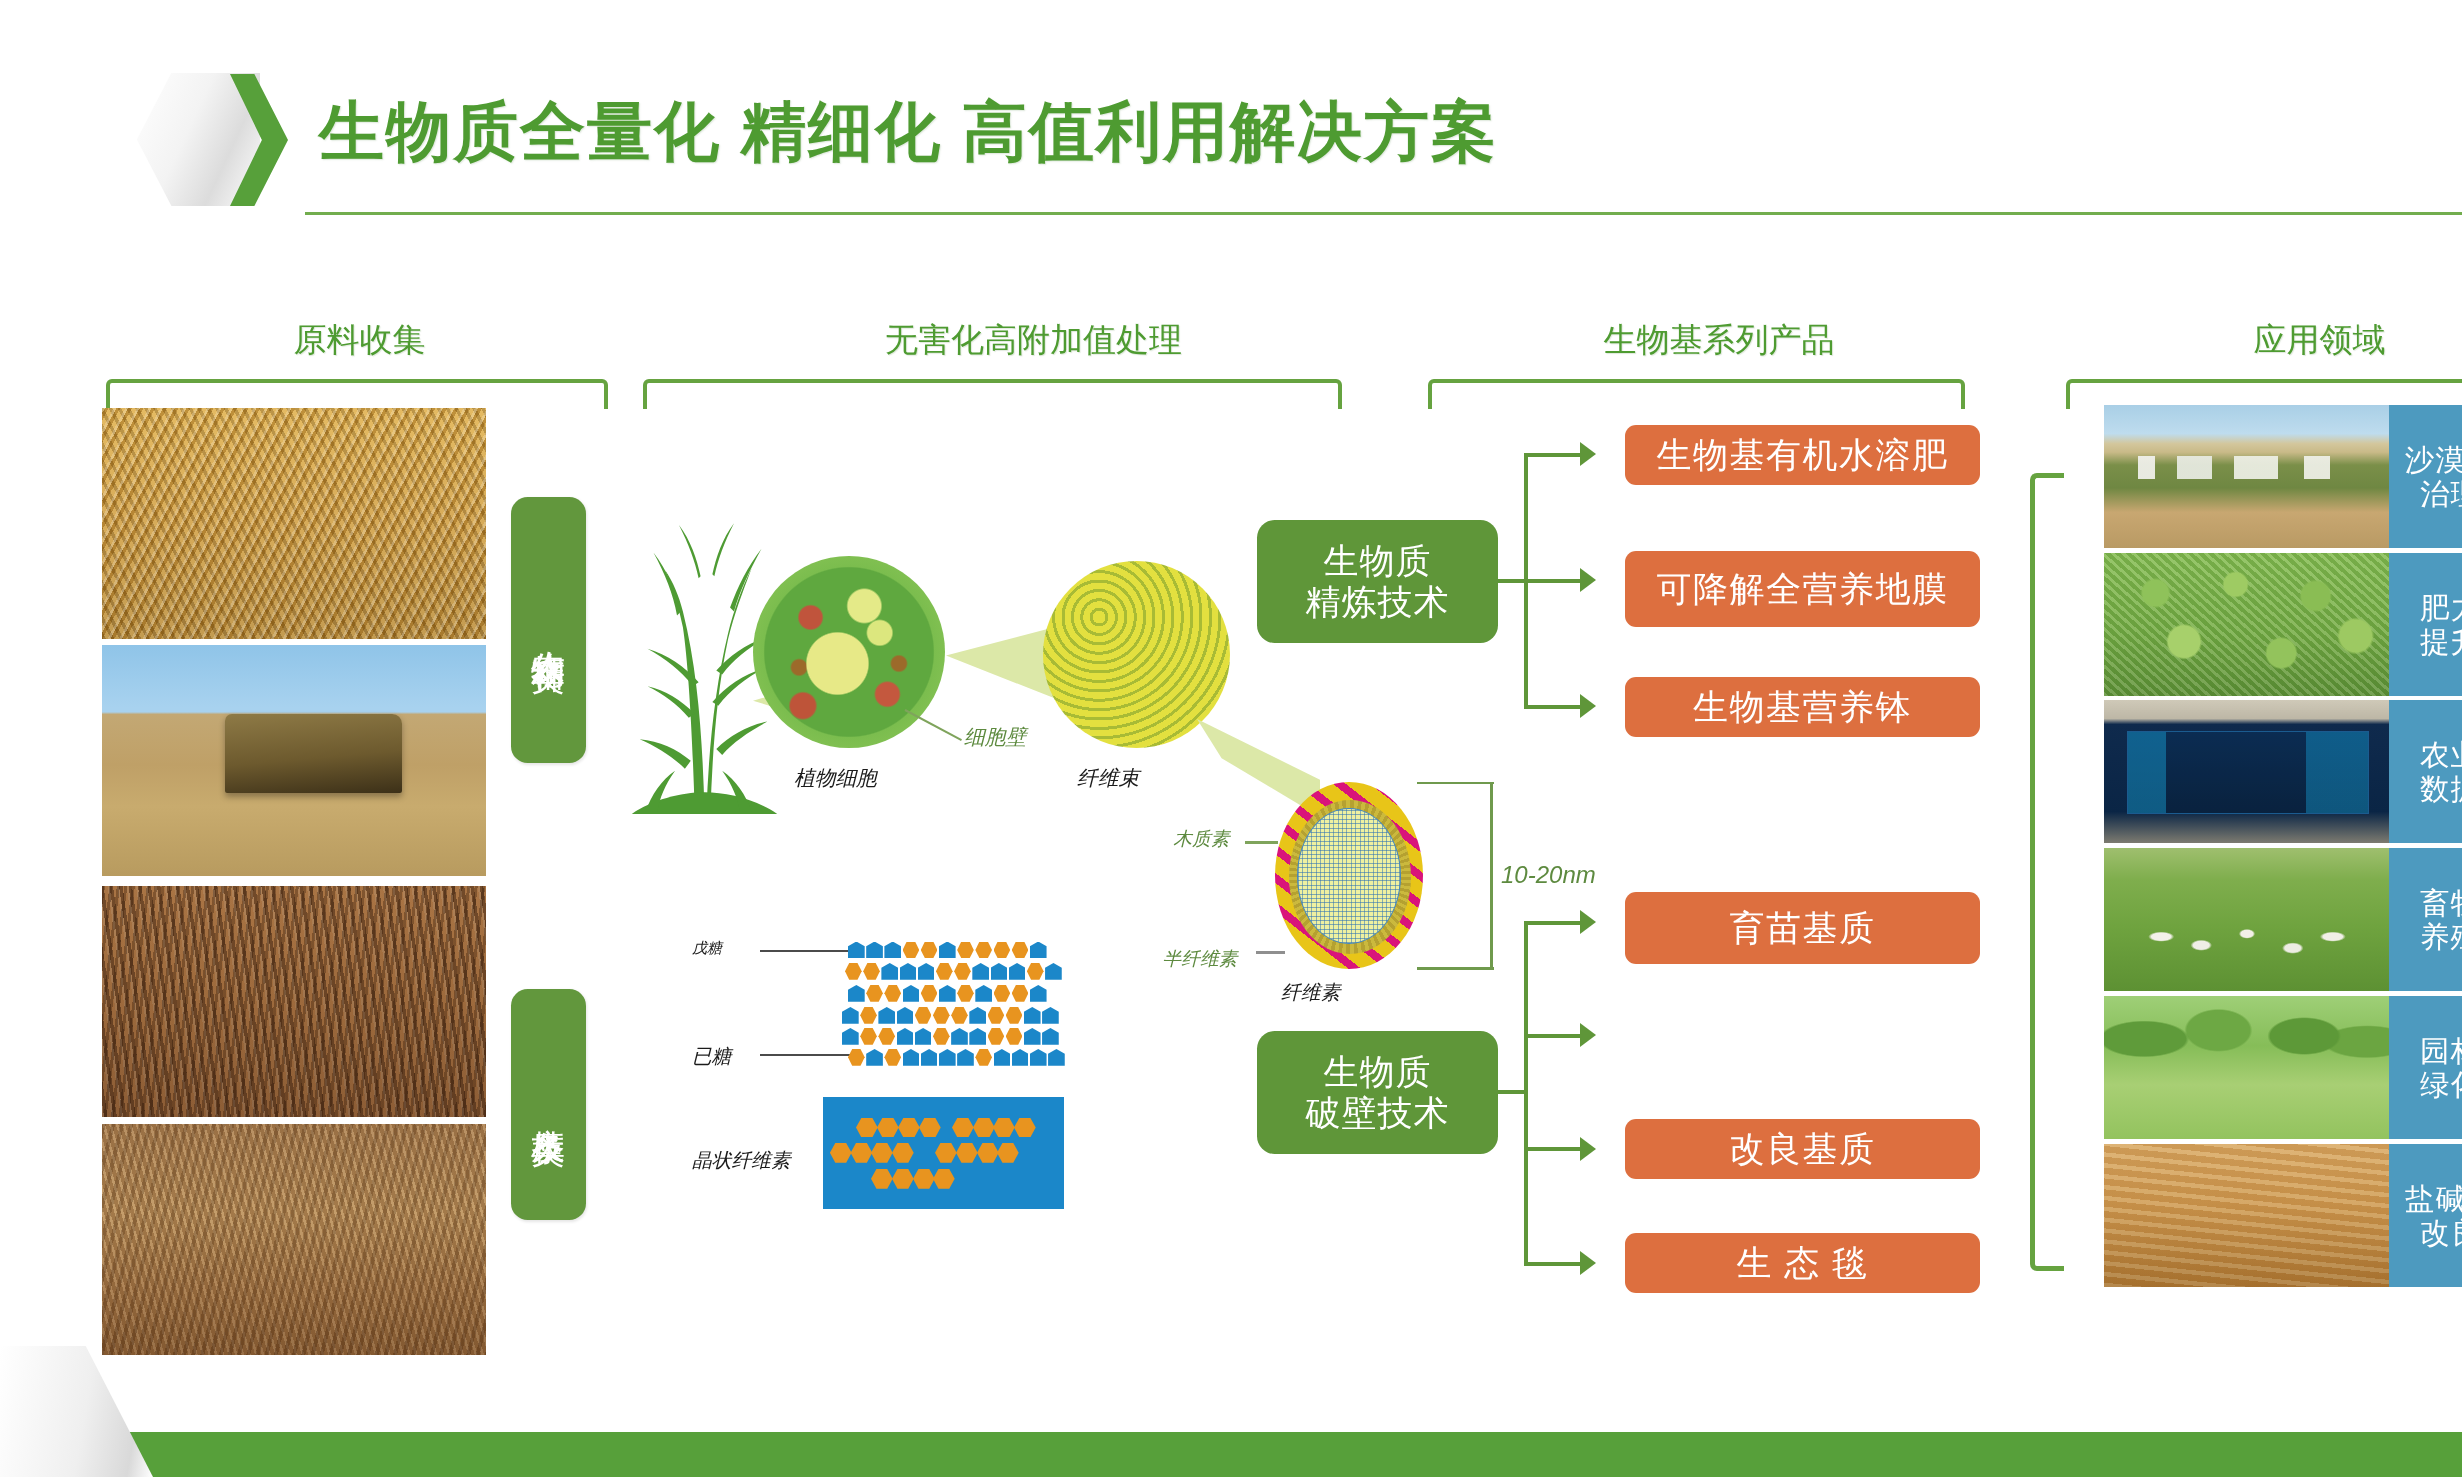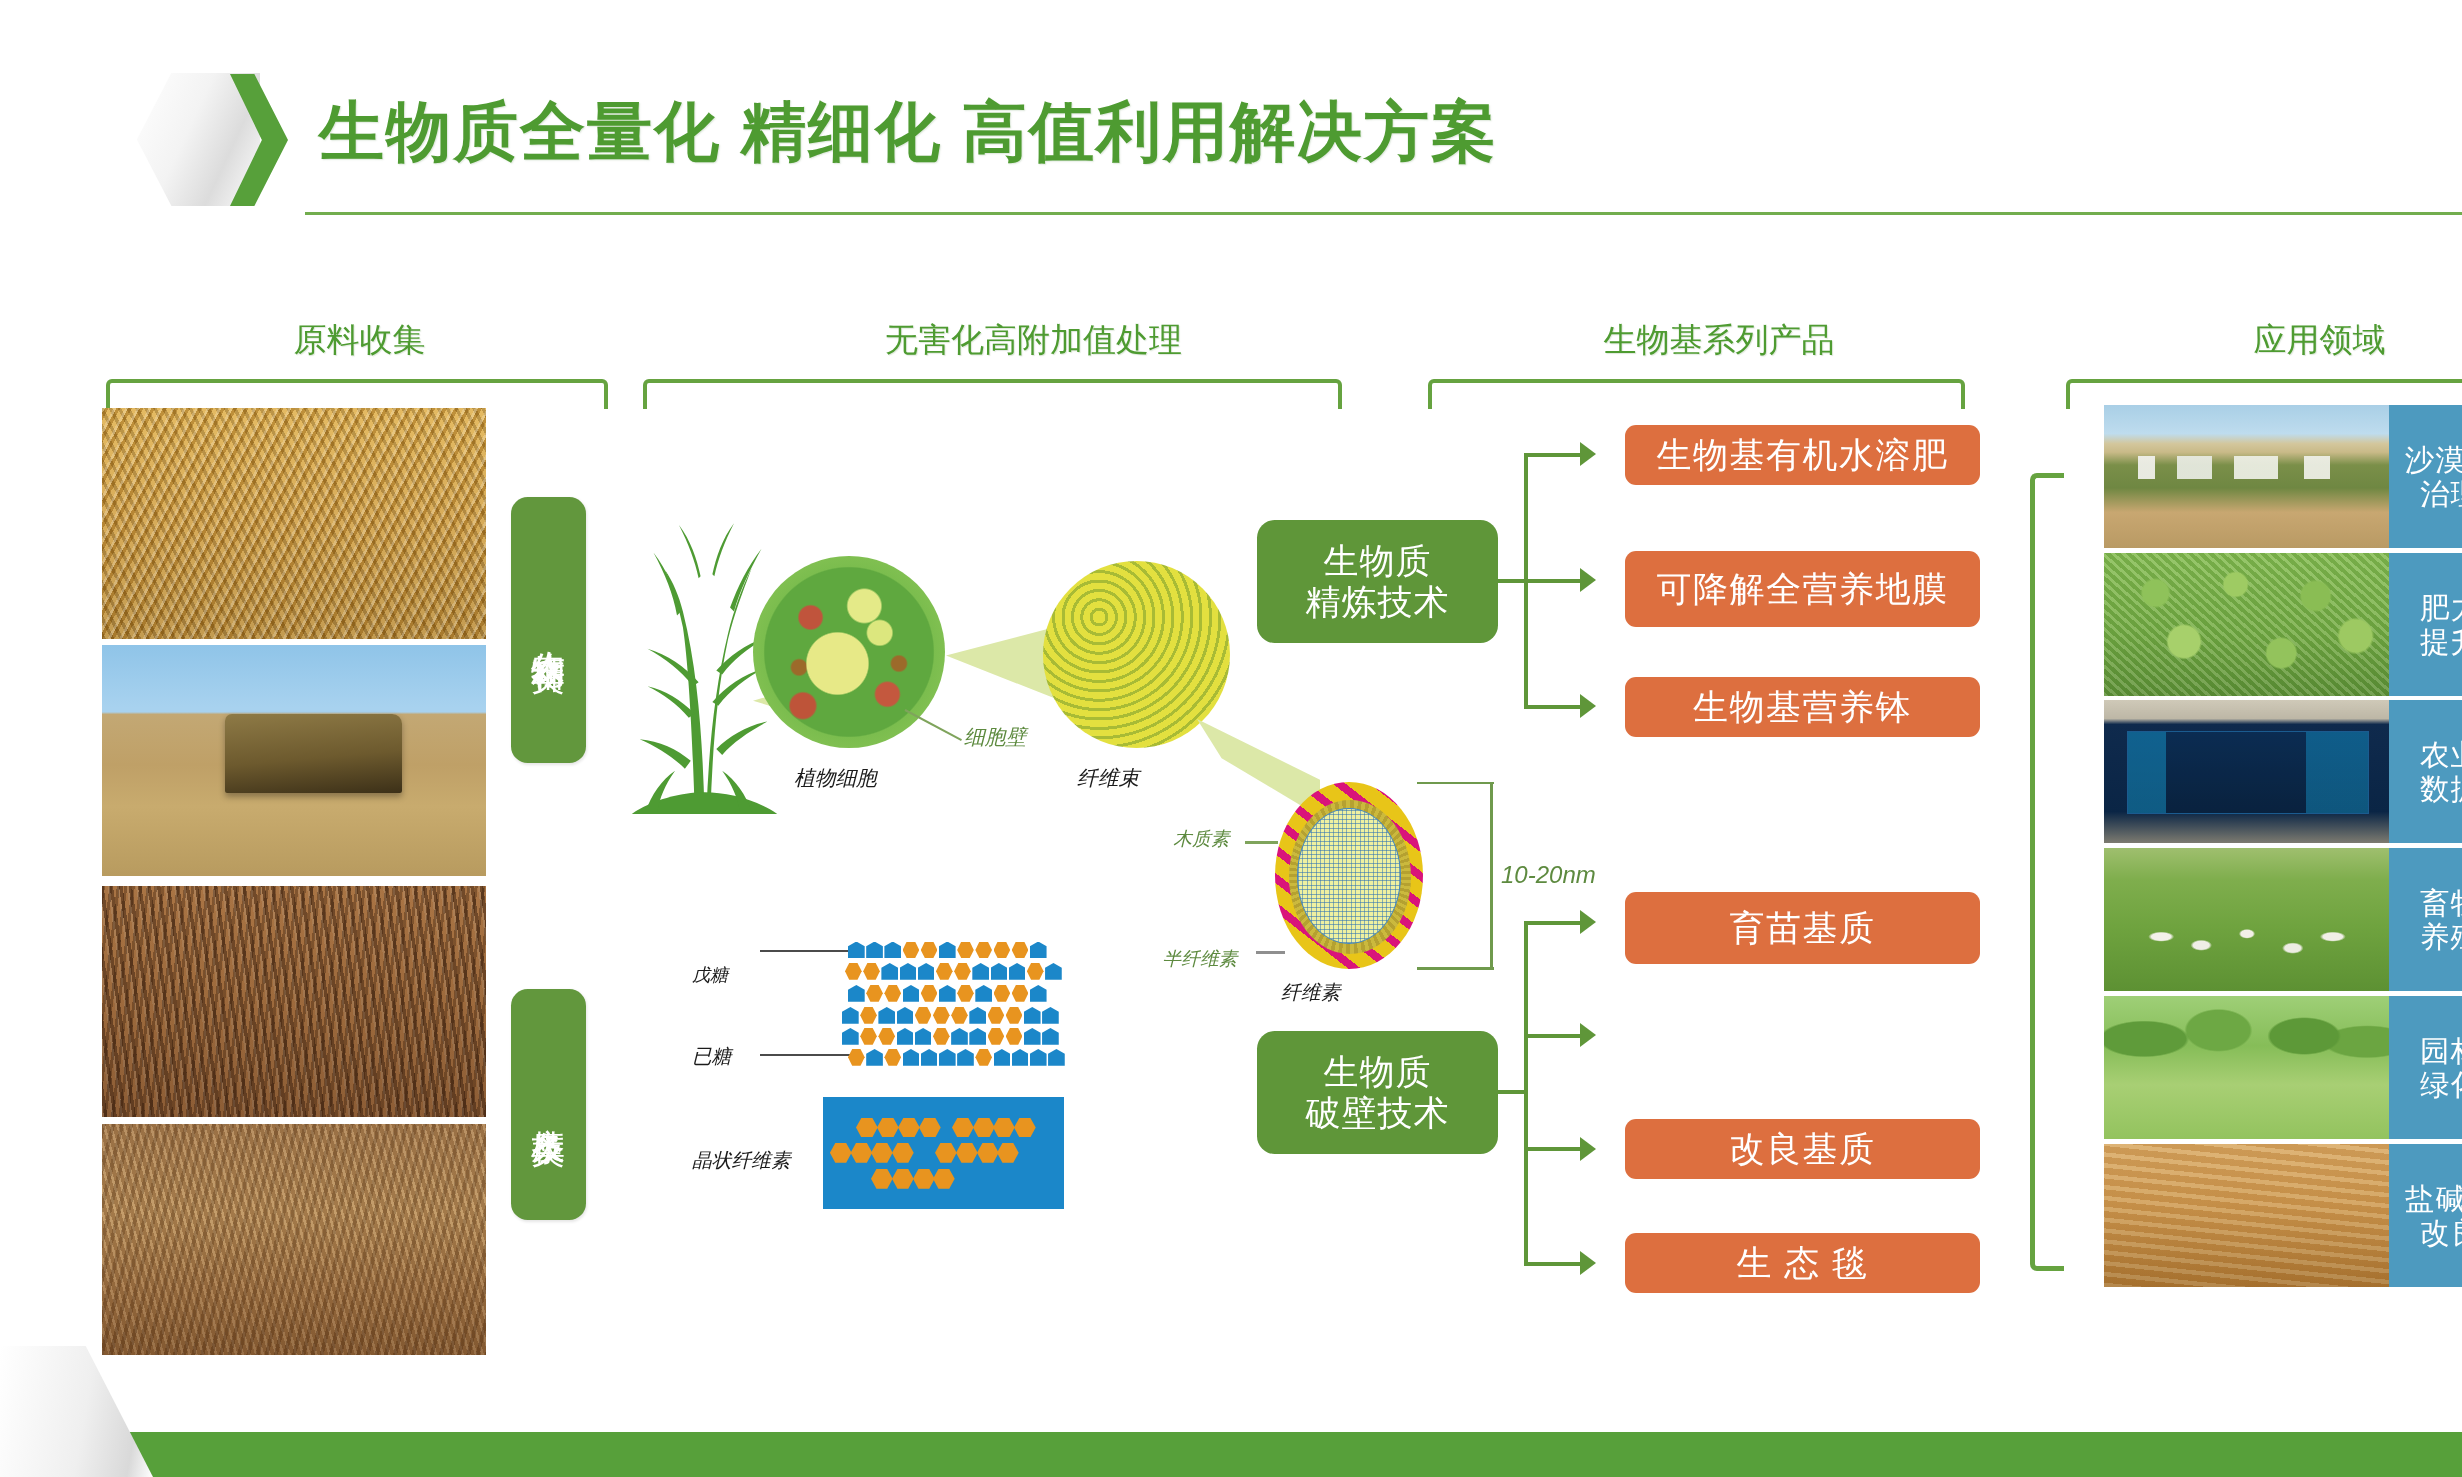--- a/index.html
+++ b/index.html
@@ -352,21 +352,21 @@
 
     <div class="sci-label" style="left:89px; top:211px; font-size:19.7px;">纤维素</div>
 
     <div class="dim-line" style="left:225px; top:13.8px; width:77px; height:2.5px;"></div>
     <div class="dim-line" style="left:225px; top:199px; width:77px; height:2.5px;"></div>
     <div class="dim-line" style="left:298px; top:13.8px; width:2.5px; height:188px;"></div>
     <div class="sci-label green" style="left:309px; top:93px; font-size:24px;">10-20nm</div>
   </div>
 
   <div class="sugar-diagram" style="left:688px; top:917px; width:424px; height:163px;">
-    <div class="sci-label" style="left:3.9px; top:21.7px; font-size:18px;margin-top:24px;">戊糖</div>
+    <div class="sci-label" style="left:3.9px; top:21.7px; font-size:15px;">戊糖</div>
     <div class="lead-line" style="left:72px; top:32.5px; width:90px;"></div>
     <div class="sci-label" style="left:3.9px; top:126px; font-size:19.7px;">已糖</div>
     <div class="lead-line" style="left:72px; top:137px; width:90px;"></div>
 
     <div class="sugar-row" style="left:160px; top:24.6px;">
       <span class="hexa blue"></span>
         <span class="hexa blue"></span>
         <span class="hexa blue"></span>
       <span class="hexa"></span>
         <span class="hexa"></span>

